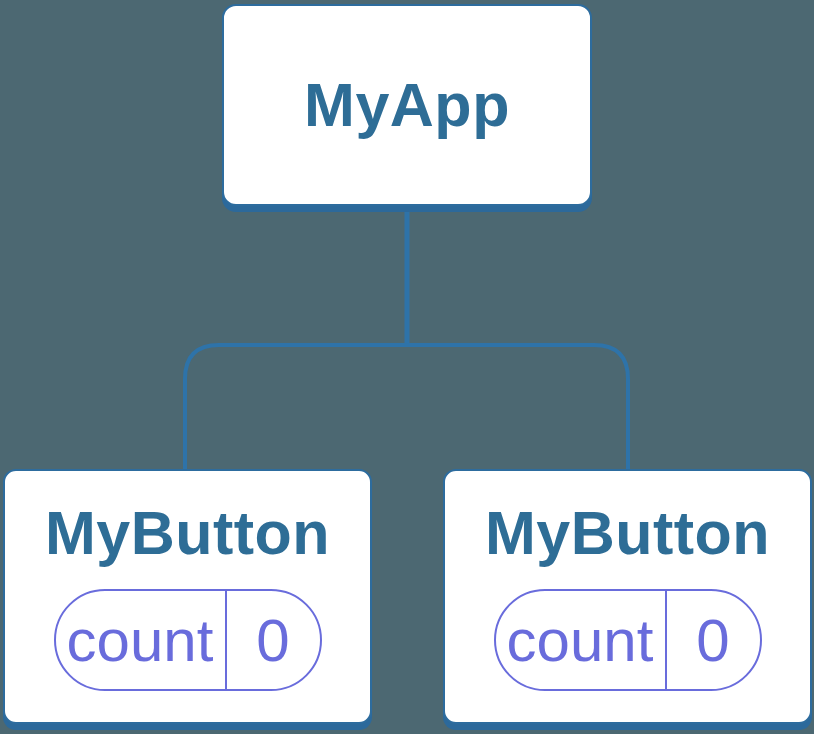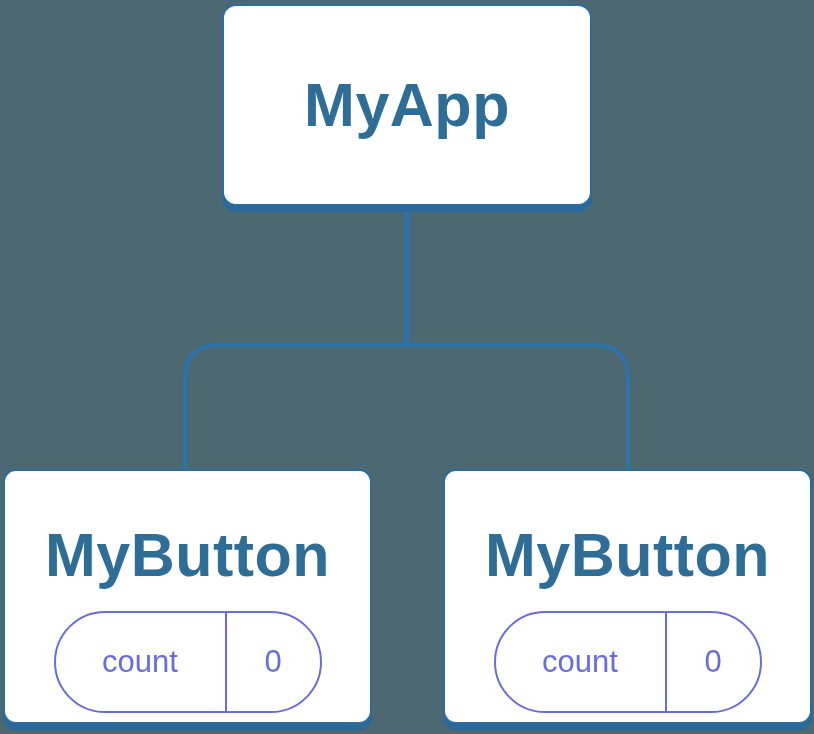--- a/index.html
+++ b/index.html
@@ -36,39 +36,39 @@
   }
   .node-root{
     left:222px; top:4px; width:370px; height:202px;
     border-radius:14px;
     display:flex; align-items:center; justify-content:center;
   }
   .node-child{
     top:469px; width:369px; height:255px;
     border-radius:13px;
     display:flex; flex-direction:column; align-items:center;
-    padding-top:54px;
+    padding-top:32px;
     text-align:center;
   }
   .node-child-left{ left:3px; }
   .node-child-right{ left:443px; }
   .node-title{
     font-size:61px; font-weight:600; line-height:60px;
     color:var(--title-text);
     letter-spacing:0.5px;
     white-space:nowrap;
   }
   .state-pill{
     margin-top:26px;
     width:268px; height:102px;
     border:2px solid var(--state-accent);
     border-radius:56px;
     display:flex; align-items:stretch;
     color:var(--state-accent);
-    font-size:31px; font-weight:400;
+    font-size:60px; font-weight:400;
     overflow:hidden;
   }
   .state-label{
     flex:1;
     display:flex; align-items:center; justify-content:center;
     border-right:2px solid var(--state-accent);
   }
   .state-value{
     width:93px;
     display:flex; align-items:center; justify-content:center;

